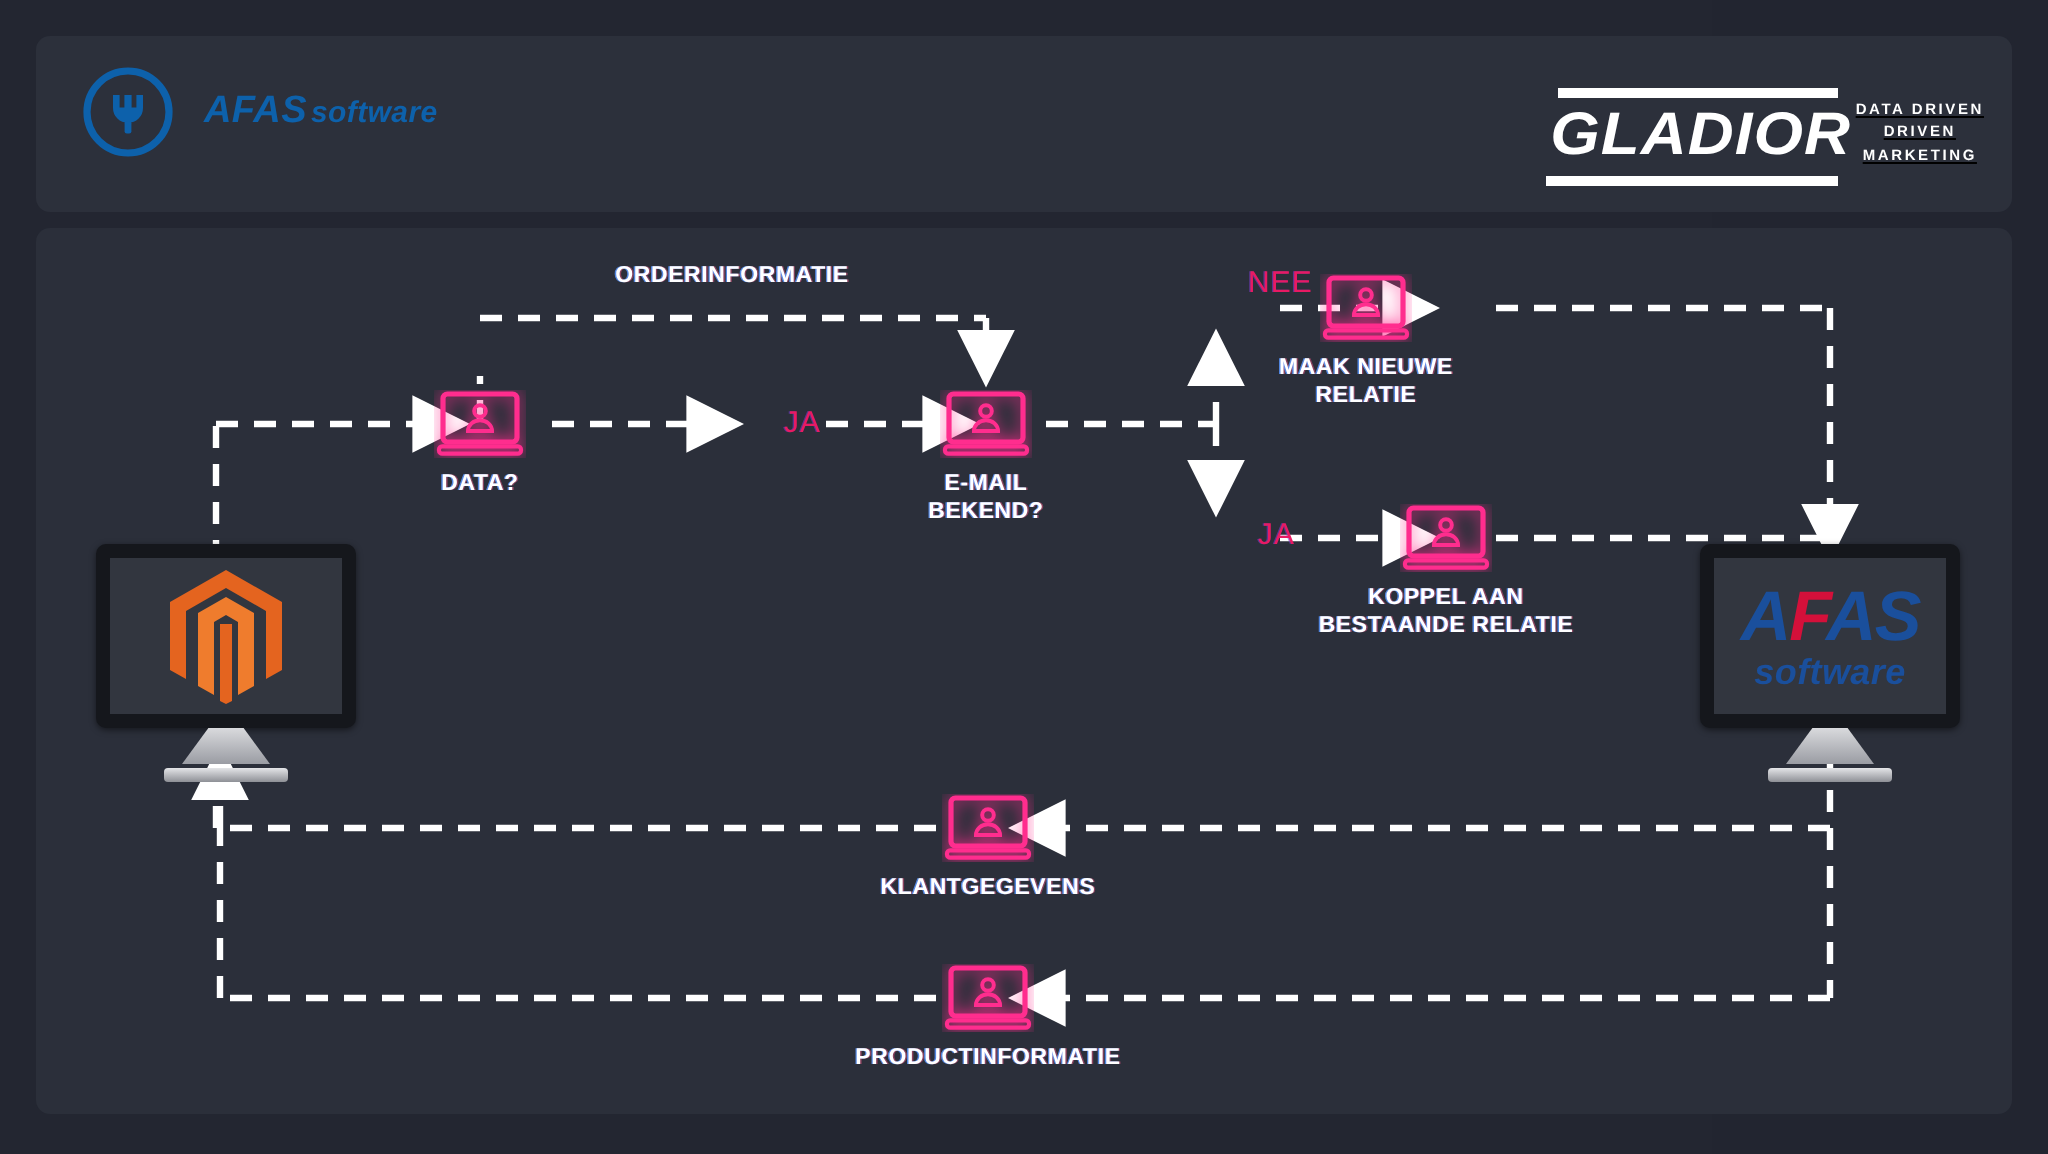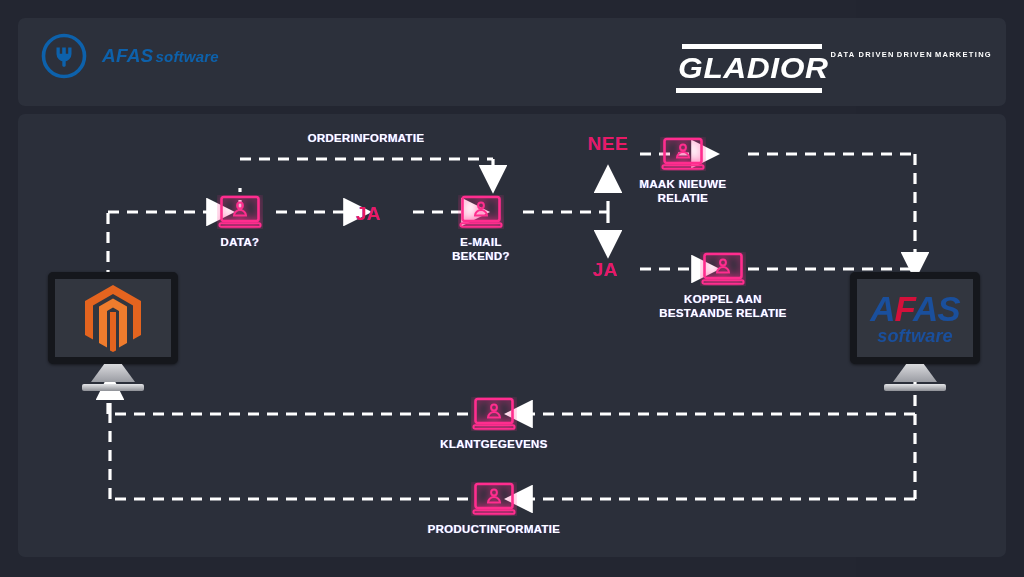--- a/index.html
+++ b/index.html
@@ -23,21 +23,21 @@
   .afas-line1{ font-size:19px; font-weight:bold; font-style:italic; color:#0d61ab; letter-spacing:.2px; white-space:nowrap;}
   .afas-line1 .sw{ font-size:15px; font-weight:600; font-style:italic; margin-left:2px;}
   .afas-line2{ font-size:14.5px; font-style:italic; color:#0d61ab; white-space:nowrap; margin-top:1px;}
 
   #gladior-block{ position:absolute; right:14px; top:26px; display:flex; align-items:flex-start; gap:9px;text-align:center; }
   #gladior-mark{ display:flex; flex-direction:column; align-items:stretch; gap:3px; }
   .glad-bar{ height:5px; background:#ffffff; }
   .glad-bar.top{ margin-left:6px; }
   .glad-word{ font-size:30px; font-weight:bold; font-style:italic; color:#ffffff;
     letter-spacing:.5px; line-height:1; padding:1px 2px 2px 2px; transform:scaleX(1.06); transform-origin:left center;}
-  #gladior-tag{ display:flex; flex-direction:row; gap:2px; padding-top:6px; }
+  #gladior-tag{ display:flex; flex-direction:column; gap:2px; padding-top:6px;text-decoration:underline; }
   .glad-tag-line{ font-size:7.5px; font-weight:bold; color:#ffffff; letter-spacing:1.3px; line-height:1.25; white-space:nowrap;}
 
   
   #main-panel{
     position:absolute; left:18px; top:114px; width:988px; height:443px;
     background:#2b2f3a; border-radius:7px; overflow:hidden;
   }
   #canvas{ position:absolute; inset:0; }
   #wires{ position:absolute; left:0; top:0; width:988px; height:443px; pointer-events:none; }
 
@@ -46,22 +46,23 @@
   .node-icon{ position:relative; width:46px; height:34px; }
   .node-label{
     position:absolute; top:40px; left:50%; transform:translateX(-50%);
     text-align:center; white-space:nowrap;
     font-size:11.5px; font-weight:bold; color:#ffffff; letter-spacing:.3px; line-height:1.22;
     text-shadow:-0.7px 0 rgba(90,150,255,.85), 0.7px 0 rgba(255,90,140,.45);
   }
 
   
   .branch-label{
-    position:absolute; font-size:19px; font-weight:bold; color:#e81a63; letter-spacing:.5px;
+    position:absolute; font-size:15px; font-weight:normal; color:#e81a63; letter-spacing:.5px;
     text-shadow:-0.6px 0 rgba(120,60,200,.6);
+    margin-left:36px;
   }
 
   
   .monitor{ position:absolute; }
   .mon-screen{
     background:#32363f; border:7px solid #15171c; border-radius:5px;
     display:flex; align-items:center; justify-content:center; overflow:hidden;
     box-shadow:0 1px 3px rgba(0,0,0,.5);
   }
   .mon-neck{ margin:0 auto; width:44px; height:18px;
@@ -209,21 +210,21 @@
               <rect x="4.5" y="2" width="37" height="24" rx="2.2" fill="none" stroke="#ff2d8e" stroke-width="2.6"></rect>
               <rect x="2.5" y="28.2" width="41" height="3.6" rx="1.6" fill="none" stroke="#ff2d8e" stroke-width="2.1"></rect>
               <circle cx="23" cy="10.5" r="2.9" fill="none" stroke="#ff2d8e" stroke-width="2"></circle>
               <path d="M17 20.5 a6 5.4 0 0 1 12 0 z" fill="none" stroke="#ff2d8e" stroke-width="2"></path>
             </g>
           </svg>
         </span>
         <span class="node-label">DATA?</span>
       </div>
 
-      <div class="node" style="left:440px; top:81px;">
+      <div class="node" style="left:452px; top:81px;">
         <span class="node-icon">
           <svg viewBox="0 0 46 34" width="46" height="34" aria-hidden="true">
             <g style="filter:drop-shadow(0 0 4px #ff2d8e)">
               <rect x="4.5" y="2" width="37" height="24" rx="2.2" fill="none" stroke="#ff2d8e" stroke-width="2.6"></rect>
               <rect x="2.5" y="28.2" width="41" height="3.6" rx="1.6" fill="none" stroke="#ff2d8e" stroke-width="2.1"></rect>
               <circle cx="23" cy="10.5" r="2.9" fill="none" stroke="#ff2d8e" stroke-width="2"></circle>
               <path d="M17 20.5 a6 5.4 0 0 1 12 0 z" fill="none" stroke="#ff2d8e" stroke-width="2"></path>
             </g>
           </svg>
         </span>

